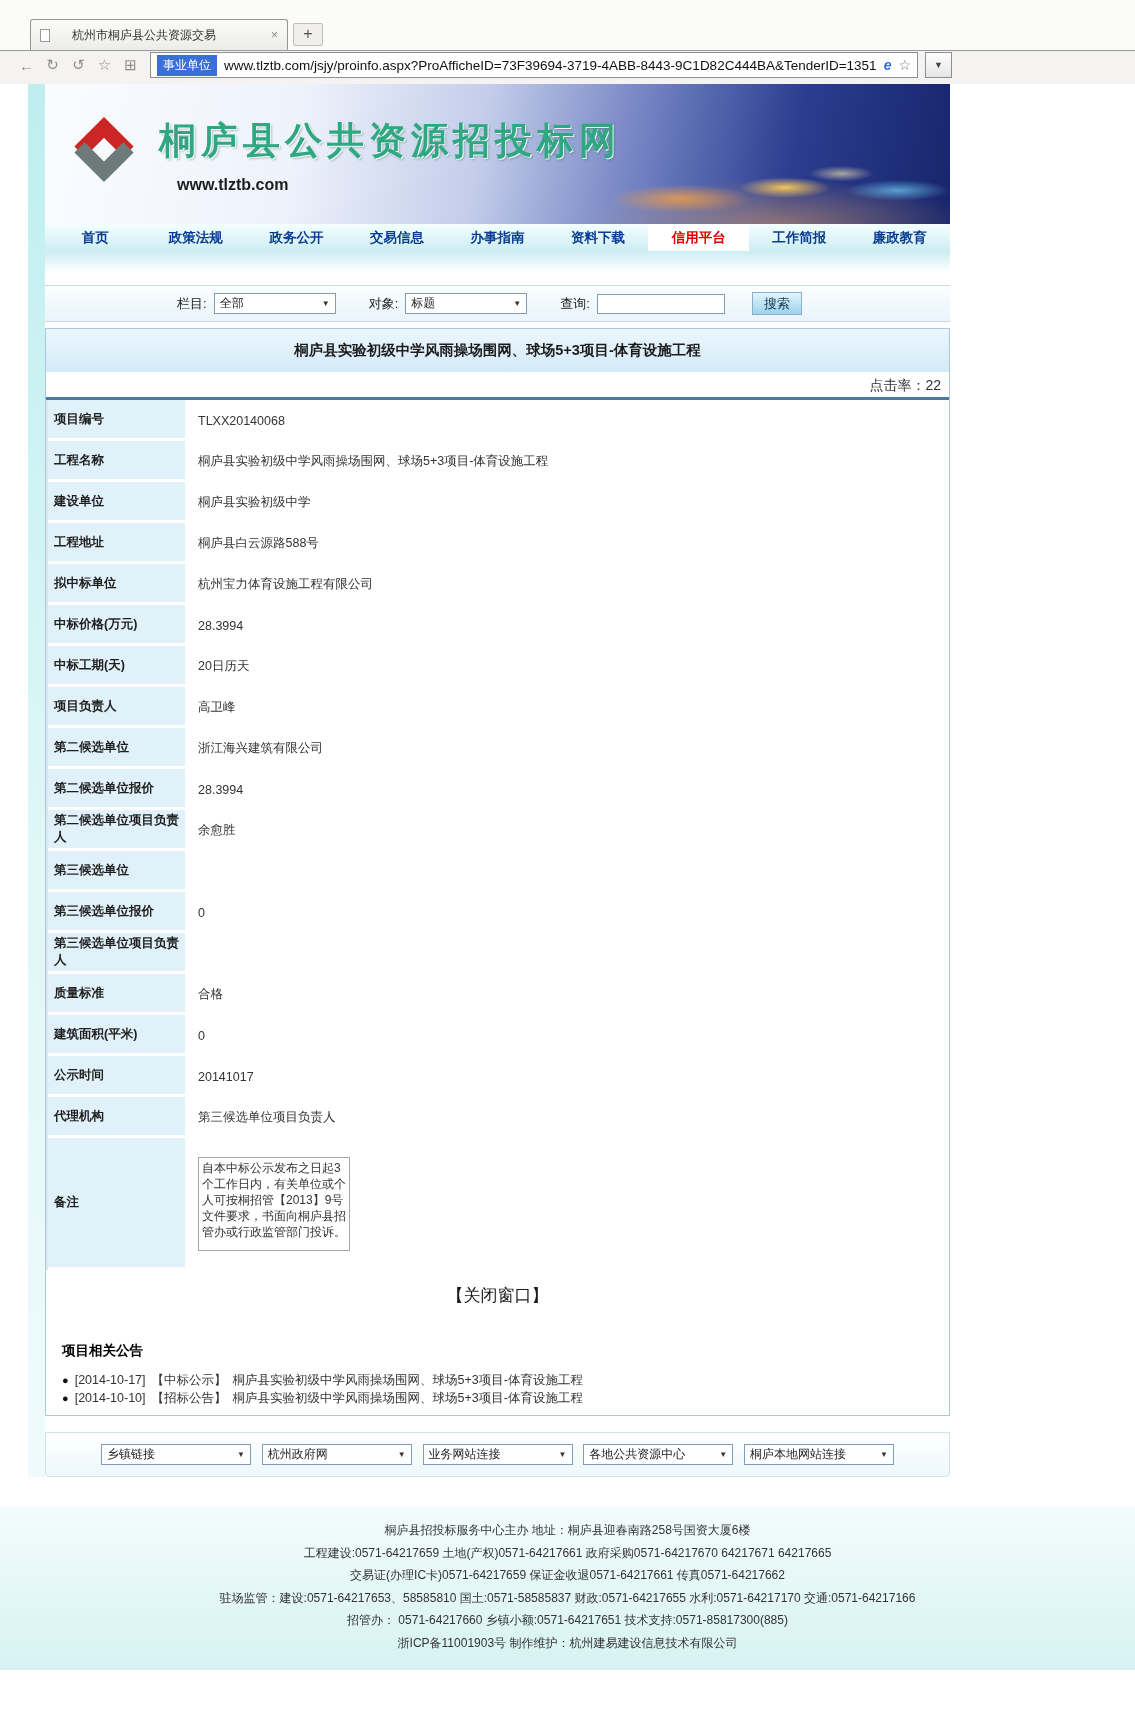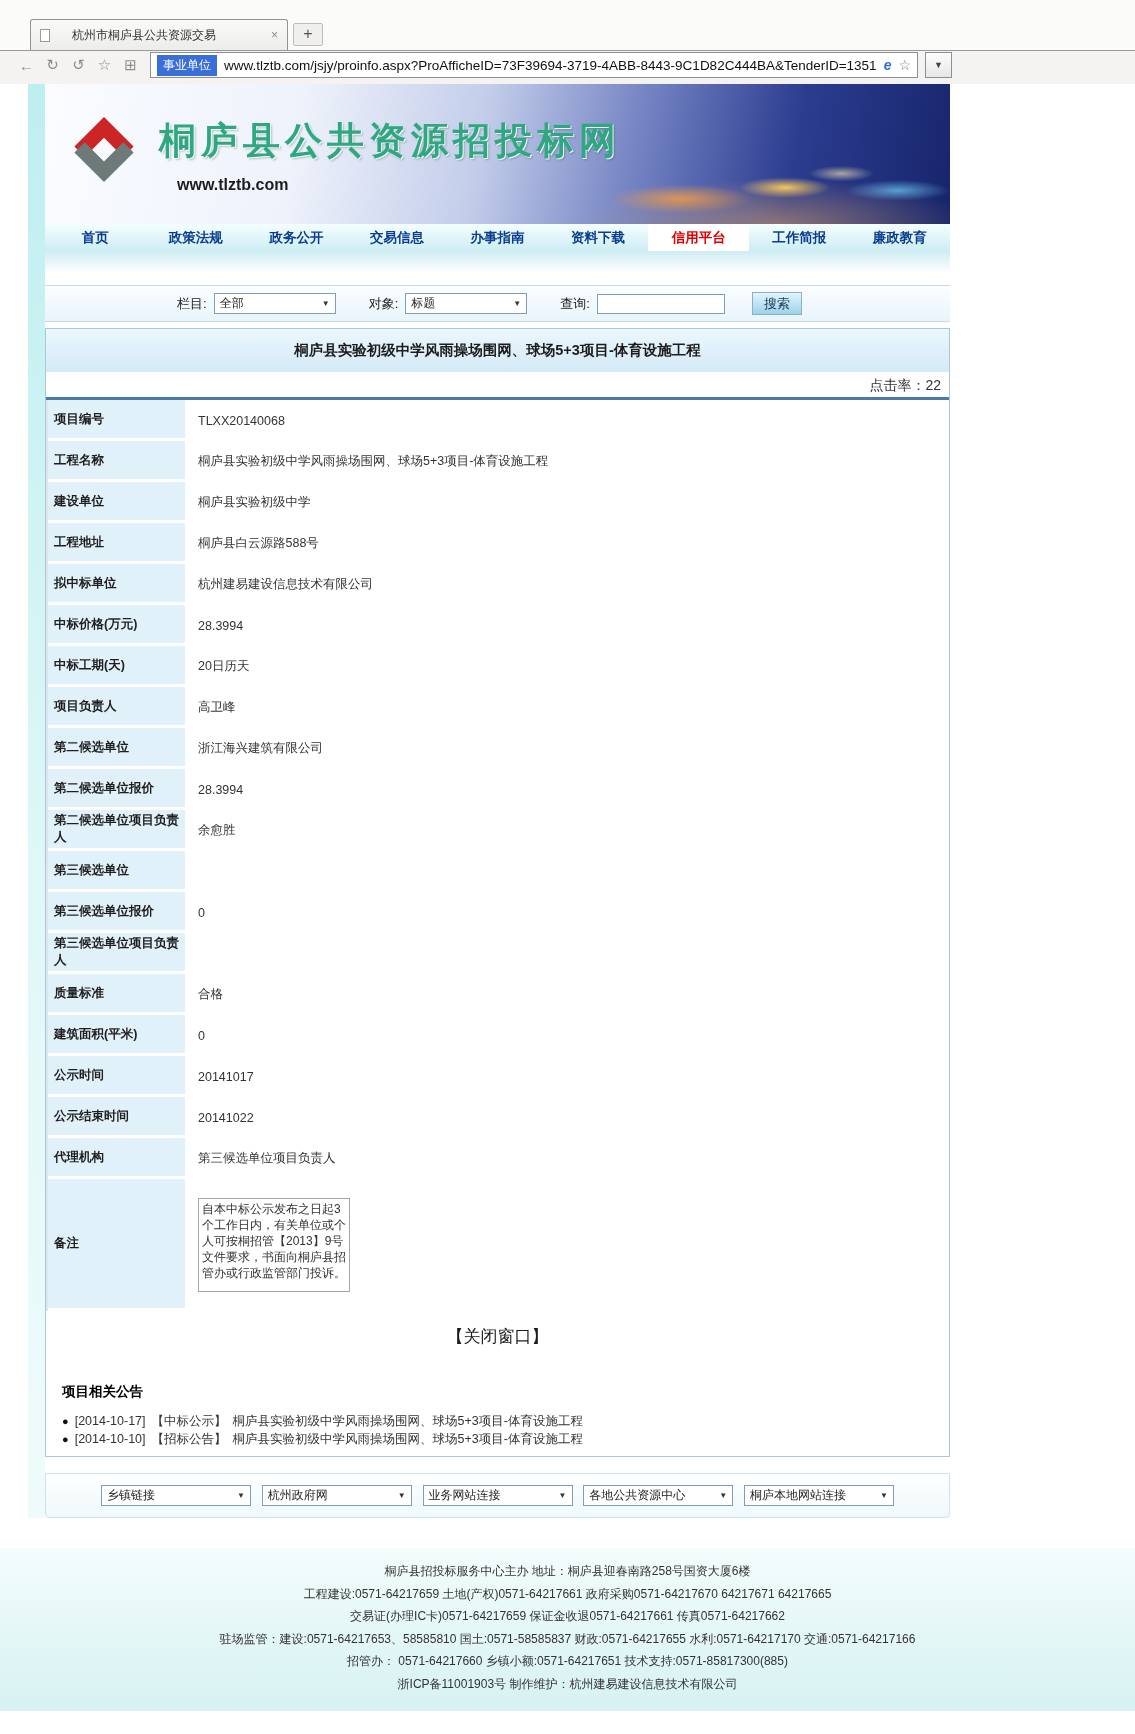--- a/index.html
+++ b/index.html
@@ -236,21 +236,21 @@
         <div class="trow">
           <div class="tlabel">建设单位</div>
           <div class="tvalue">桐庐县实验初级中学</div>
         </div>
         <div class="trow">
           <div class="tlabel">工程地址</div>
           <div class="tvalue">桐庐县白云源路588号</div>
         </div>
         <div class="trow">
           <div class="tlabel">拟中标单位</div>
-          <div class="tvalue">杭州建易建设信息技术有限公司</div>
+          <div class="tvalue">杭州宝力体育设施工程有限公司</div>
         </div>
         <div class="trow">
           <div class="tlabel">中标价格(万元)</div>
           <div class="tvalue">28.3994</div>
         </div>
         <div class="trow">
           <div class="tlabel">中标工期(天)</div>
           <div class="tvalue">20日历天</div>
         </div>
         <div class="trow">
@@ -285,24 +285,20 @@
           <div class="tlabel">质量标准</div>
           <div class="tvalue">合格</div>
         </div>
         <div class="trow">
           <div class="tlabel">建筑面积(平米)</div>
           <div class="tvalue">0</div>
         </div>
         <div class="trow">
           <div class="tlabel">公示时间</div>
           <div class="tvalue">20141017</div>
-        </div>
-        <div class="trow">
-          <div class="tlabel">公示结束时间</div>
-          <div class="tvalue">20141022</div>
         </div>
         <div class="trow">
           <div class="tlabel">代理机构</div>
           <div class="tvalue">第三候选单位项目负责人</div>
         </div>
         <div class="trow remark-row">
           <div class="tlabel">备注</div>
           <div class="tvalue">
             <textarea class="remark" readonly="" style="">自本中标公示发布之日起3个工作日内，有关单位或个人可按桐招管【2013】9号文件要求，书面向桐庐县招管办或行政监管部门投诉。</textarea>
           </div>

